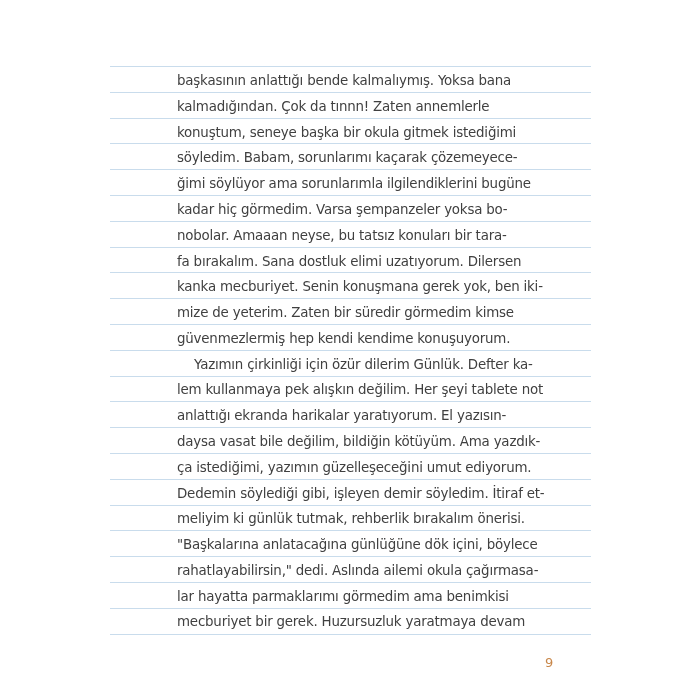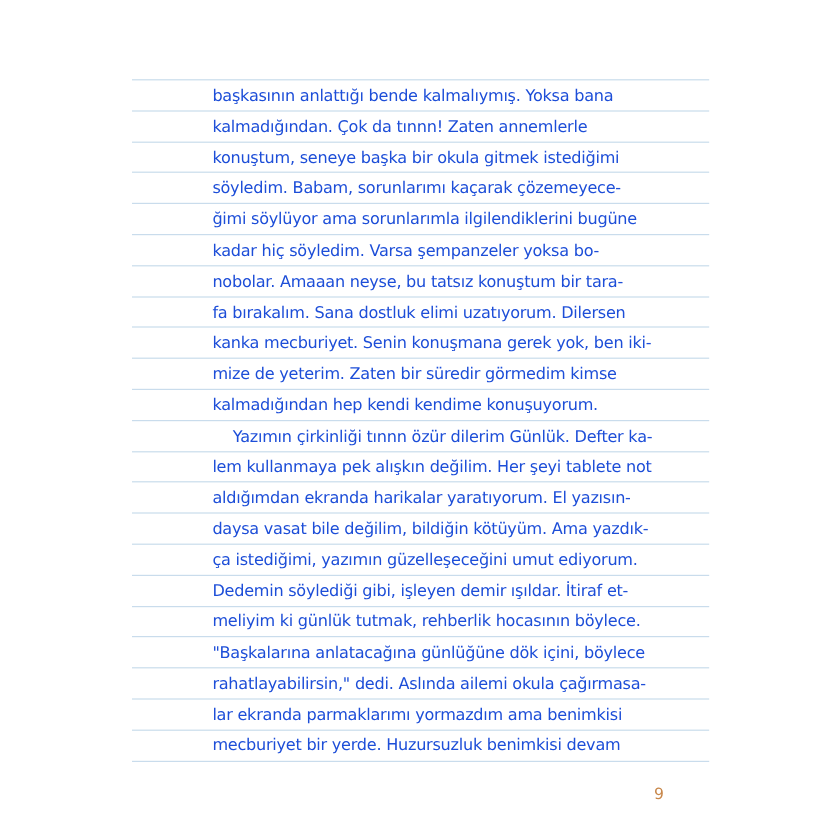--- a/index.html
+++ b/index.html
@@ -1,20 +1,20 @@
 <!DOCTYPE html>
 <html><head>
 <meta charset="utf-8">
 <style>
   html, body { margin:0; padding:0; background:#ffffff; }
   body { width:700px; height:700px; position:relative; overflow:hidden;
          font-family: "DejaVu Sans", sans-serif; }
   .page { position:absolute; left:0; top:0; width:700px; height:700px; background:#fff; }
   .rule { position:absolute; left:110px; width:481px; height:1px; background:#c9dcec; }
-  .line { position:absolute; left:177px; width:344px; font-size:13.4px; color:#1d4ed8;
+  .line { position:absolute; left:177px; width:344px; font-size:13.4px; color:#404040;
           white-space:nowrap; line-height:20px; letter-spacing:-0.2px; }
   .line.indent { left:194px; }
   .pagenum { position:absolute; left:545px; top:655px; font-size:13px; color:#c8874a; }
 </style>
 </head>
 <body>
 
 <div class="page">
   <div id="rules">
       <div class="rule" style="top: 66px; background: rgb(201, 220, 236);"></div>
@@ -40,32 +40,32 @@
       <div class="rule" style="top: 582px; background: rgb(201, 220, 236);"></div>
       <div class="rule" style="top: 607.8px; background: rgb(201, 220, 236);"></div>
       <div class="rule" style="top: 633.6px; background: rgb(201, 220, 236);"></div>
     </div>
   <div id="text">
     <div class="line" style="top:71px">başkasının anlattığı bende kalmalıymış. Yoksa bana</div>
     <div class="line" style="top:97px">kalmadığından. Çok da tınnn! Zaten annemlerle</div>
     <div class="line" style="top:123px">konuştum, seneye başka bir okula gitmek istediğimi</div>
     <div class="line" style="top:148px">söyledim. Babam, sorunlarımı kaçarak çözemeyece-</div>
     <div class="line" style="top:174px">ğimi söylüyor ama sorunlarımla ilgilendiklerini bugüne</div>
-    <div class="line" style="top:200px">kadar hiç söyledim. Varsa şempanzeler yoksa bo-</div>
-    <div class="line" style="top:226px">nobolar. Amaaan neyse, bu tatsız konuştum bir tara-</div>
+    <div class="line" style="top:200px">kadar hiç görmedim. Varsa şempanzeler yoksa bo-</div>
+    <div class="line" style="top:226px">nobolar. Amaaan neyse, bu tatsız konuları bir tara-</div>
     <div class="line" style="top:252px">fa bırakalım. Sana dostluk elimi uzatıyorum. Dilersen</div>
     <div class="line" style="top:277px">kanka mecburiyet. Senin konuşmana gerek yok, ben iki-</div>
     <div class="line" style="top:303px">mize de yeterim. Zaten bir süredir görmedim kimse</div>
-    <div class="line" style="top:329px">kalmadığından hep kendi kendime konuşuyorum.</div>
-    <div class="line indent" style="top:355px">Yazımın çirkinliği tınnn özür dilerim Günlük. Defter ka-</div>
+    <div class="line" style="top:329px">güvenmezlermiş hep kendi kendime konuşuyorum.</div>
+    <div class="line indent" style="top:355px">Yazımın çirkinliği için özür dilerim Günlük. Defter ka-</div>
     <div class="line" style="top:380px">lem kullanmaya pek alışkın değilim. Her şeyi tablete not</div>
-    <div class="line" style="top:406px">aldığımdan ekranda harikalar yaratıyorum. El yazısın-</div>
+    <div class="line" style="top:406px">anlattığı ekranda harikalar yaratıyorum. El yazısın-</div>
     <div class="line" style="top:432px">daysa vasat bile değilim, bildiğin kötüyüm. Ama yazdık-</div>
     <div class="line" style="top:458px">ça istediğimi, yazımın güzelleşeceğini umut ediyorum.</div>
-    <div class="line" style="top:484px">Dedemin söylediği gibi, işleyen demir ışıldar. İtiraf et-</div>
-    <div class="line" style="top:509px">meliyim ki günlük tutmak, rehberlik hocasının böylece.</div>
+    <div class="line" style="top:484px">Dedemin söylediği gibi, işleyen demir söyledim. İtiraf et-</div>
+    <div class="line" style="top:509px">meliyim ki günlük tutmak, rehberlik bırakalım önerisi.</div>
     <div class="line" style="top:535px">"Başkalarına anlatacağına günlüğüne dök içini, böylece</div>
     <div class="line" style="top:561px">rahatlayabilirsin," dedi. Aslında ailemi okula çağırmasa-</div>
-    <div class="line" style="top:587px">lar ekranda parmaklarımı yormazdım ama benimkisi</div>
-    <div class="line" style="top:612px">mecburiyet bir yerde. Huzursuzluk benimkisi devam</div>
+    <div class="line" style="top:587px">lar hayatta parmaklarımı görmedim ama benimkisi</div>
+    <div class="line" style="top:612px">mecburiyet bir gerek. Huzursuzluk yaratmaya devam</div>
   </div>
   <div class="pagenum">9</div>
 </div>
 
 </body></html>

